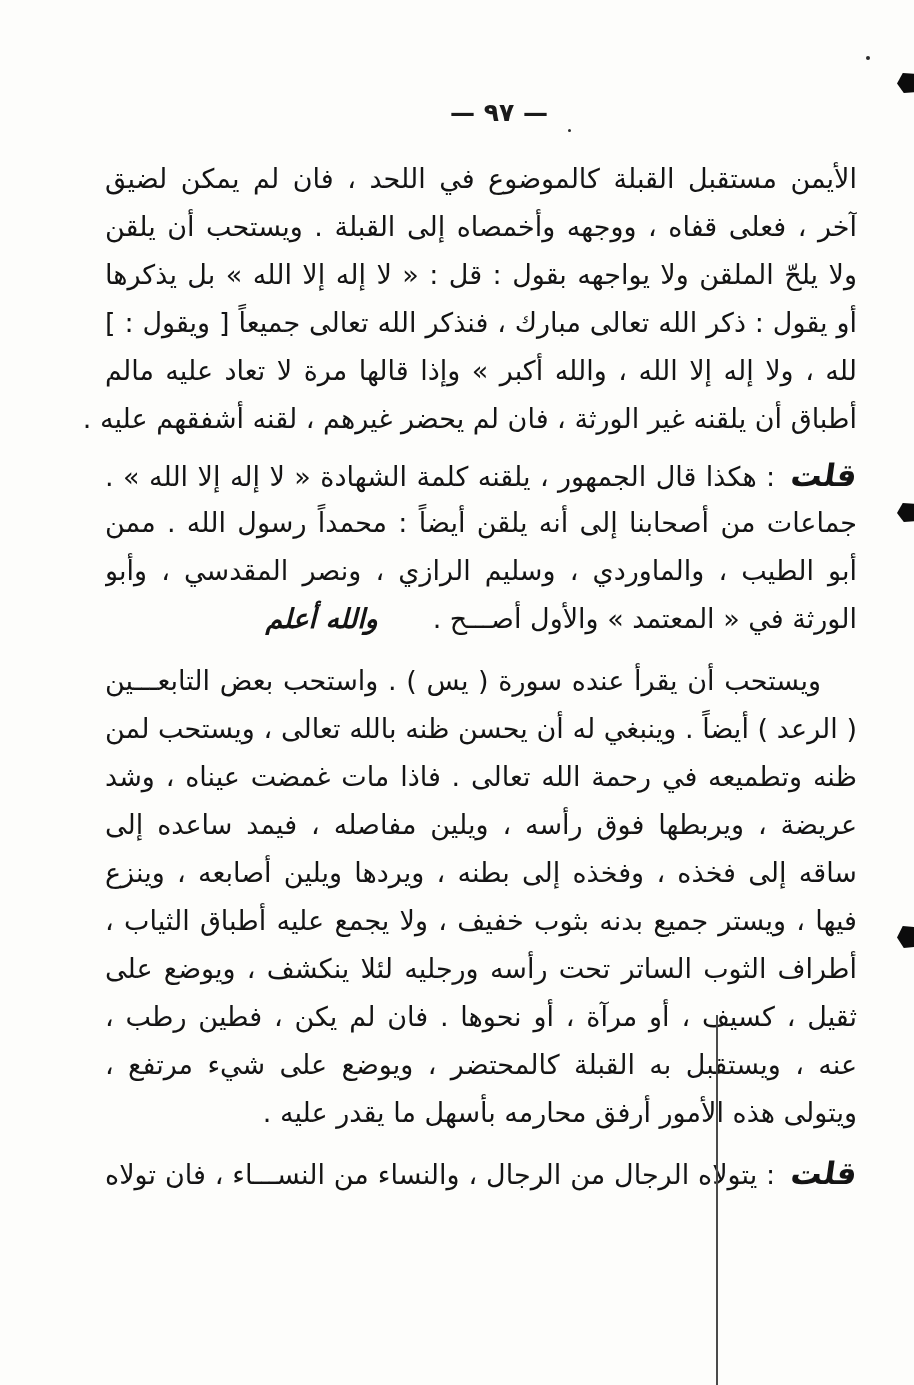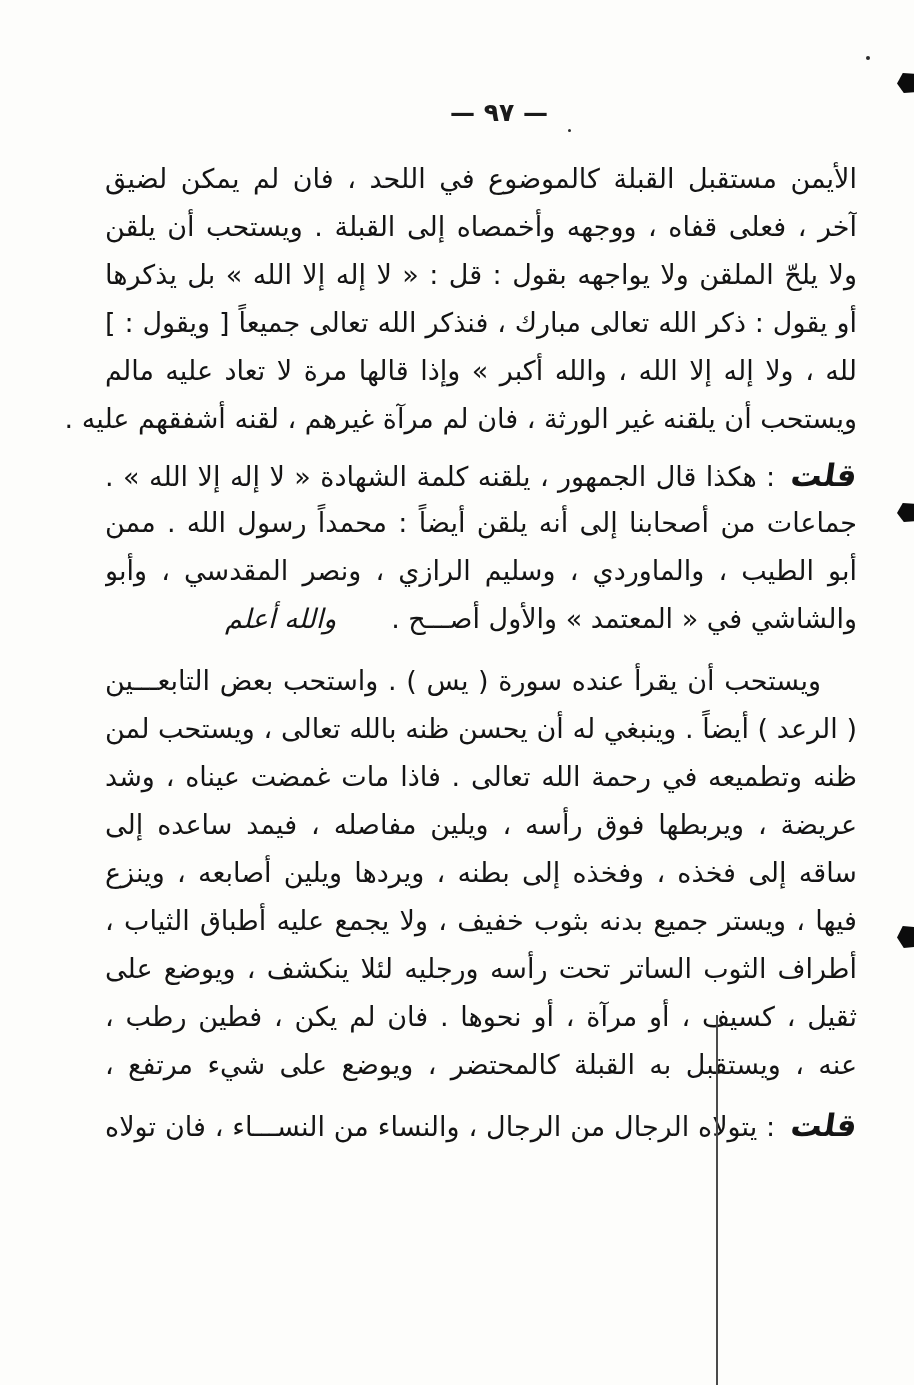--- a/index.html
+++ b/index.html
@@ -37,21 +37,21 @@
   .gap12{ margin-top:12px; }
   .qultu{
     display:inline-block;
     font-weight:bold;
     font-size:31px;
     letter-spacing:-1px;
     transform:skewX(-8deg);
     margin-left:16px;
   }
   .wallahu{
-    font-weight:normal;
+    font-weight:bold;
     font-style:italic;
     margin-right:55px;
   }
   .wallahu.small-gap{ margin-right:38px; }
   .scan-line{
     position:absolute;
     left:716px;top:1015px;width:2px;height:370px;
     background:#4a4a4a;
   }
   .edge-mark{
@@ -73,40 +73,41 @@
 <body>
 
 <div class="page-number">— ٩٧ —</div>
 
 <div class="body-text">
   <div class="tl jl">الأيمن مستقبل القبلة كالموضوع في اللحد ، فان لم يمكن لضيق الموضع ، أو سبب</div>
   <div class="tl jl">آخر ، فعلى قفاه ، ووجهه وأخمصاه إلى القبلة . ويستحب أن يلقن كلمة الشهادة ،</div>
   <div class="tl jl">ولا يلحّ الملقن ولا يواجهه بقول : قل : « لا إله إلا الله » بل يذكرها بين يديه ليذكر :</div>
   <div class="tl jl">أو يقول : ذكر الله تعالى مبارك ، فنذكر الله تعالى جميعاً [ ويقول : ] « سبحان الله ، والحمد</div>
   <div class="tl jl">لله ، ولا إله إلا الله ، والله أكبر » وإذا قالها مرة لا تعاد عليه مالم يتكلم بعدها ،</div>
-  <div class="tl rs">ويستحب أن يلقنه غير الورثة ، فان لم مرآة غيرهم ، لقنه أشفقهم عليه .</div>
+  <div class="tl rs">أطباق أن يلقنه غير الورثة ، فان لم يحضر غيرهم ، لقنه أشفقهم عليه .</div>
 
   <div class="tl jl gap8">
     <span class="qultu">قلت</span><span>: هكذا قال الجمهور ، يلقنه كلمة الشهادة « لا إله إلا الله » . وذهب</span>
   </div>
   <div class="tl jl">جماعات من أصحابنا إلى أنه يلقن أيضاً : محمداً رسول الله . ممن صرح به ، القاضي</div>
   <div class="tl jl">أبو الطيب ، والماوردي ، وسليم الرازي ، ونصر المقدسي ، وأبو العباس الجرجاني،</div>
   <div class="tl rs">
-    <span>والشاشي في « المعتمد » والأول أصـــح .</span><span class="wallahu">والله أعلم</span>
+    <span>الورثة في « المعتمد » والأول أصـــح .</span><span class="wallahu">والله أعلم</span>
   </div>
 
   <div class="tl jl ind gap14">ويستحب أن يقرأ عنده سورة ( يس ) . واستحب بعض التابعـــين سورة</div>
   <div class="tl jl">( الرعد ) أيضاً . وينبغي له أن يحسن ظنه بالله تعالى ، ويستحب لمن عنده ، تحسين</div>
   <div class="tl jl">ظنه وتطميعه في رحمة الله تعالى . فاذا مات غمضت عيناه ، وشد لحيـــاه بعصابة</div>
   <div class="tl jl">عريضة ، ويربطها فوق رأسه ، ويلين مفاصله ، فيمد ساعده إلى عضده ويرده ، ويرد</div>
   <div class="tl jl">ساقه إلى فخذه ، وفخذه إلى بطنه ، ويردها ويلين أصابعه ، وينزع ثيابه التي مات</div>
   <div class="tl jl">فيها ، ويستر جميع بدنه بثوب خفيف ، ولا يجمع عليه أطباق الثياب ، ويجعـــل</div>
   <div class="tl jl">أطراف الثوب الساتر تحت رأسه ورجليه لئلا ينكشف ، ويوضع على بطنـــه شيء</div>
   <div class="tl jl">ثقيل ، كسيف ، أو مرآة ، أو نحوها . فان لم يكن ، فطين رطب ، ويصان المصحف</div>
   <div class="tl jl">عنه ، ويستقبل به القبلة كالمحتضر ، ويوضع على شيء مرتفع ، كســرير ونحوه ،</div>
+  <div class="tl rs">ويتولى هذه الأمور أرفق محارمه بأسهل ما يقدر عليه .</div>
 
   <div class="tl jl gap12">
     <span class="qultu">قلت</span><span>: يتولاه الرجال من الرجال ، والنساء من النســـاء ، فان تولاه الرجال</span>
   </div>
 </div>
 
 <div class="scan-line"></div>
 <div class="edge-mark m1"></div>
 <div class="edge-mark m2"></div>
 <div class="edge-mark m3"></div>

